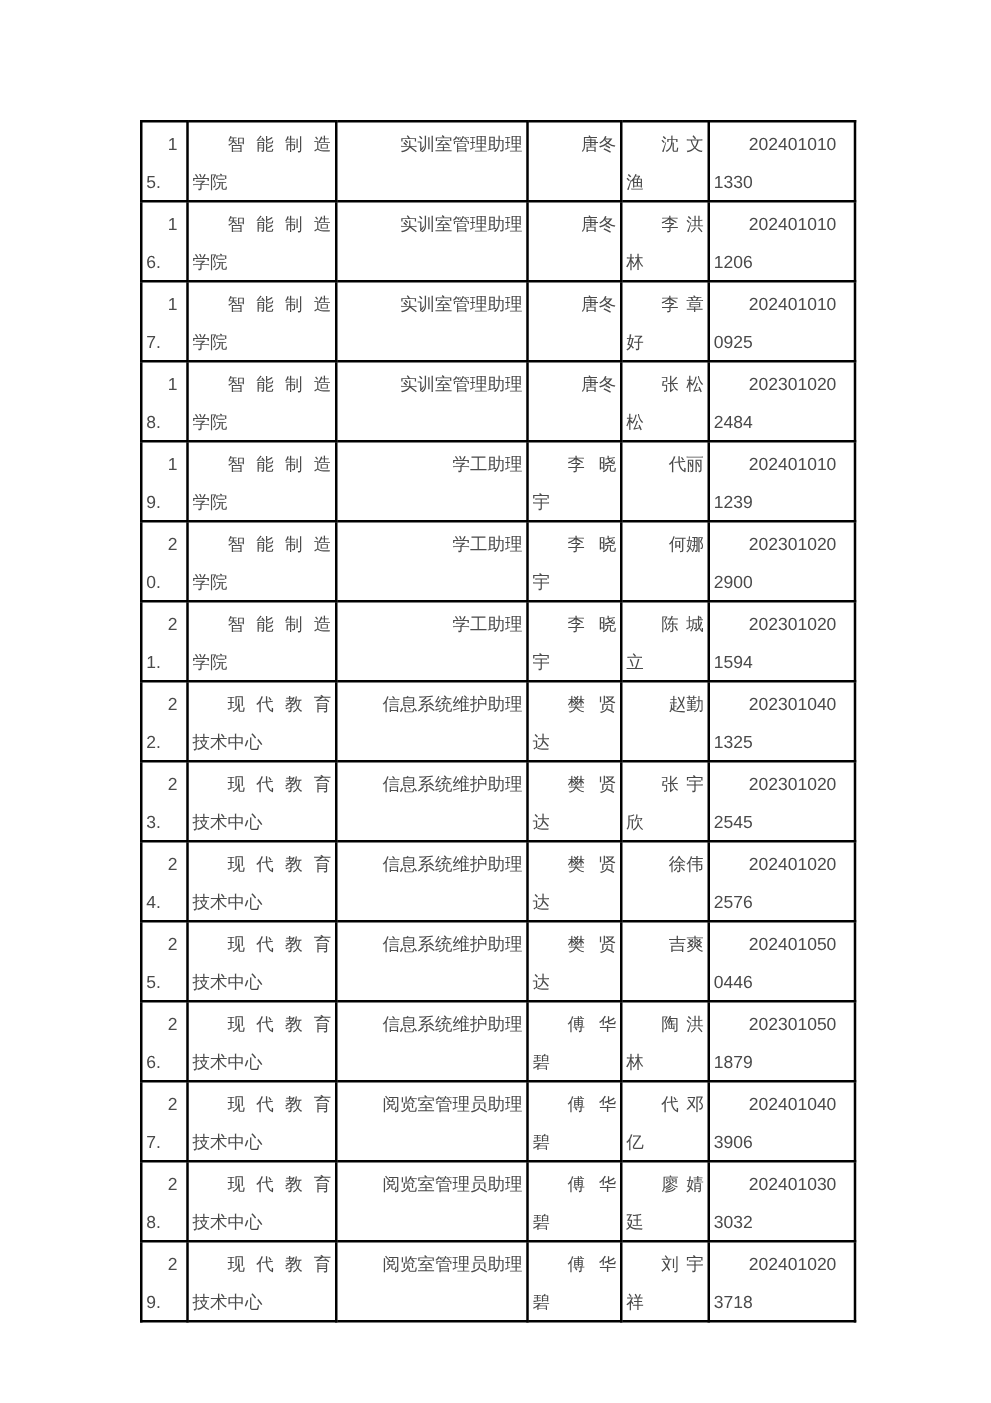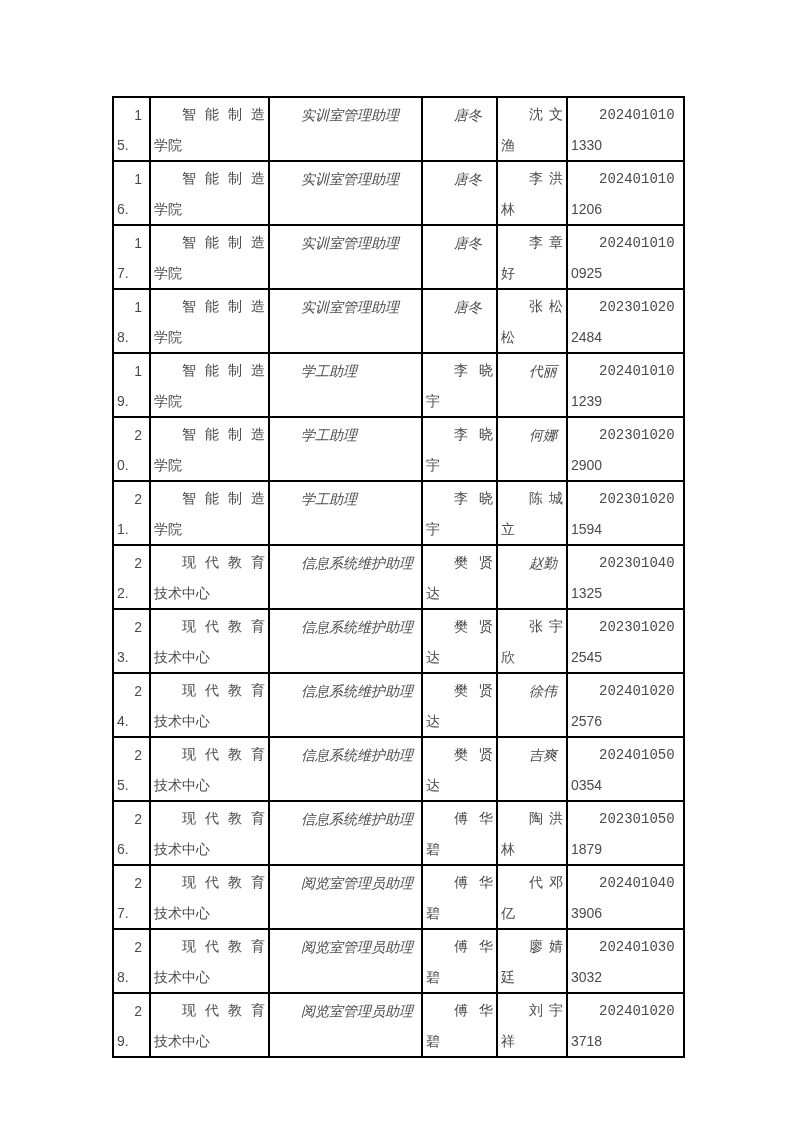--- a/index.html
+++ b/index.html
@@ -43,26 +43,24 @@
   }
   .cl {               
     line-height: 30px;
     white-space: nowrap;
   }
   .cl.wrap {          
     white-space: normal;
     text-align: justify;
     text-align-last: justify;
     padding-left: 28px;
-    font-family: Liberation Mono, monospace;
   }
   .cl.single {        
-    text-align: left;
+    text-align: right;
     padding-left: 28px;
-    font-style: italic;
   }
   .cl.num {           
     text-align: right;
     padding-right: 4px;
   }
   .cl.cont {          
     text-align: left;
   }
 </style>
 </head>
@@ -335,21 +333,21 @@
           </td>
           <td>
             <div class="cl wrap">樊贤</div>
             <div class="cl cont">达</div>
           </td>
           <td>
             <div class="cl single">吉爽</div>
           </td>
           <td>
             <div class="cl wrap">202401050</div>
-            <div class="cl cont">0354</div>
+            <div class="cl cont">0446</div>
           </td>
         </tr>
         <tr>
           <td>
             <div class="cl num">2</div>
             <div class="cl cont">6.</div>
           </td>
           <td>
             <div class="cl wrap">现代教育</div>
             <div class="cl cont">技术中心</div>

